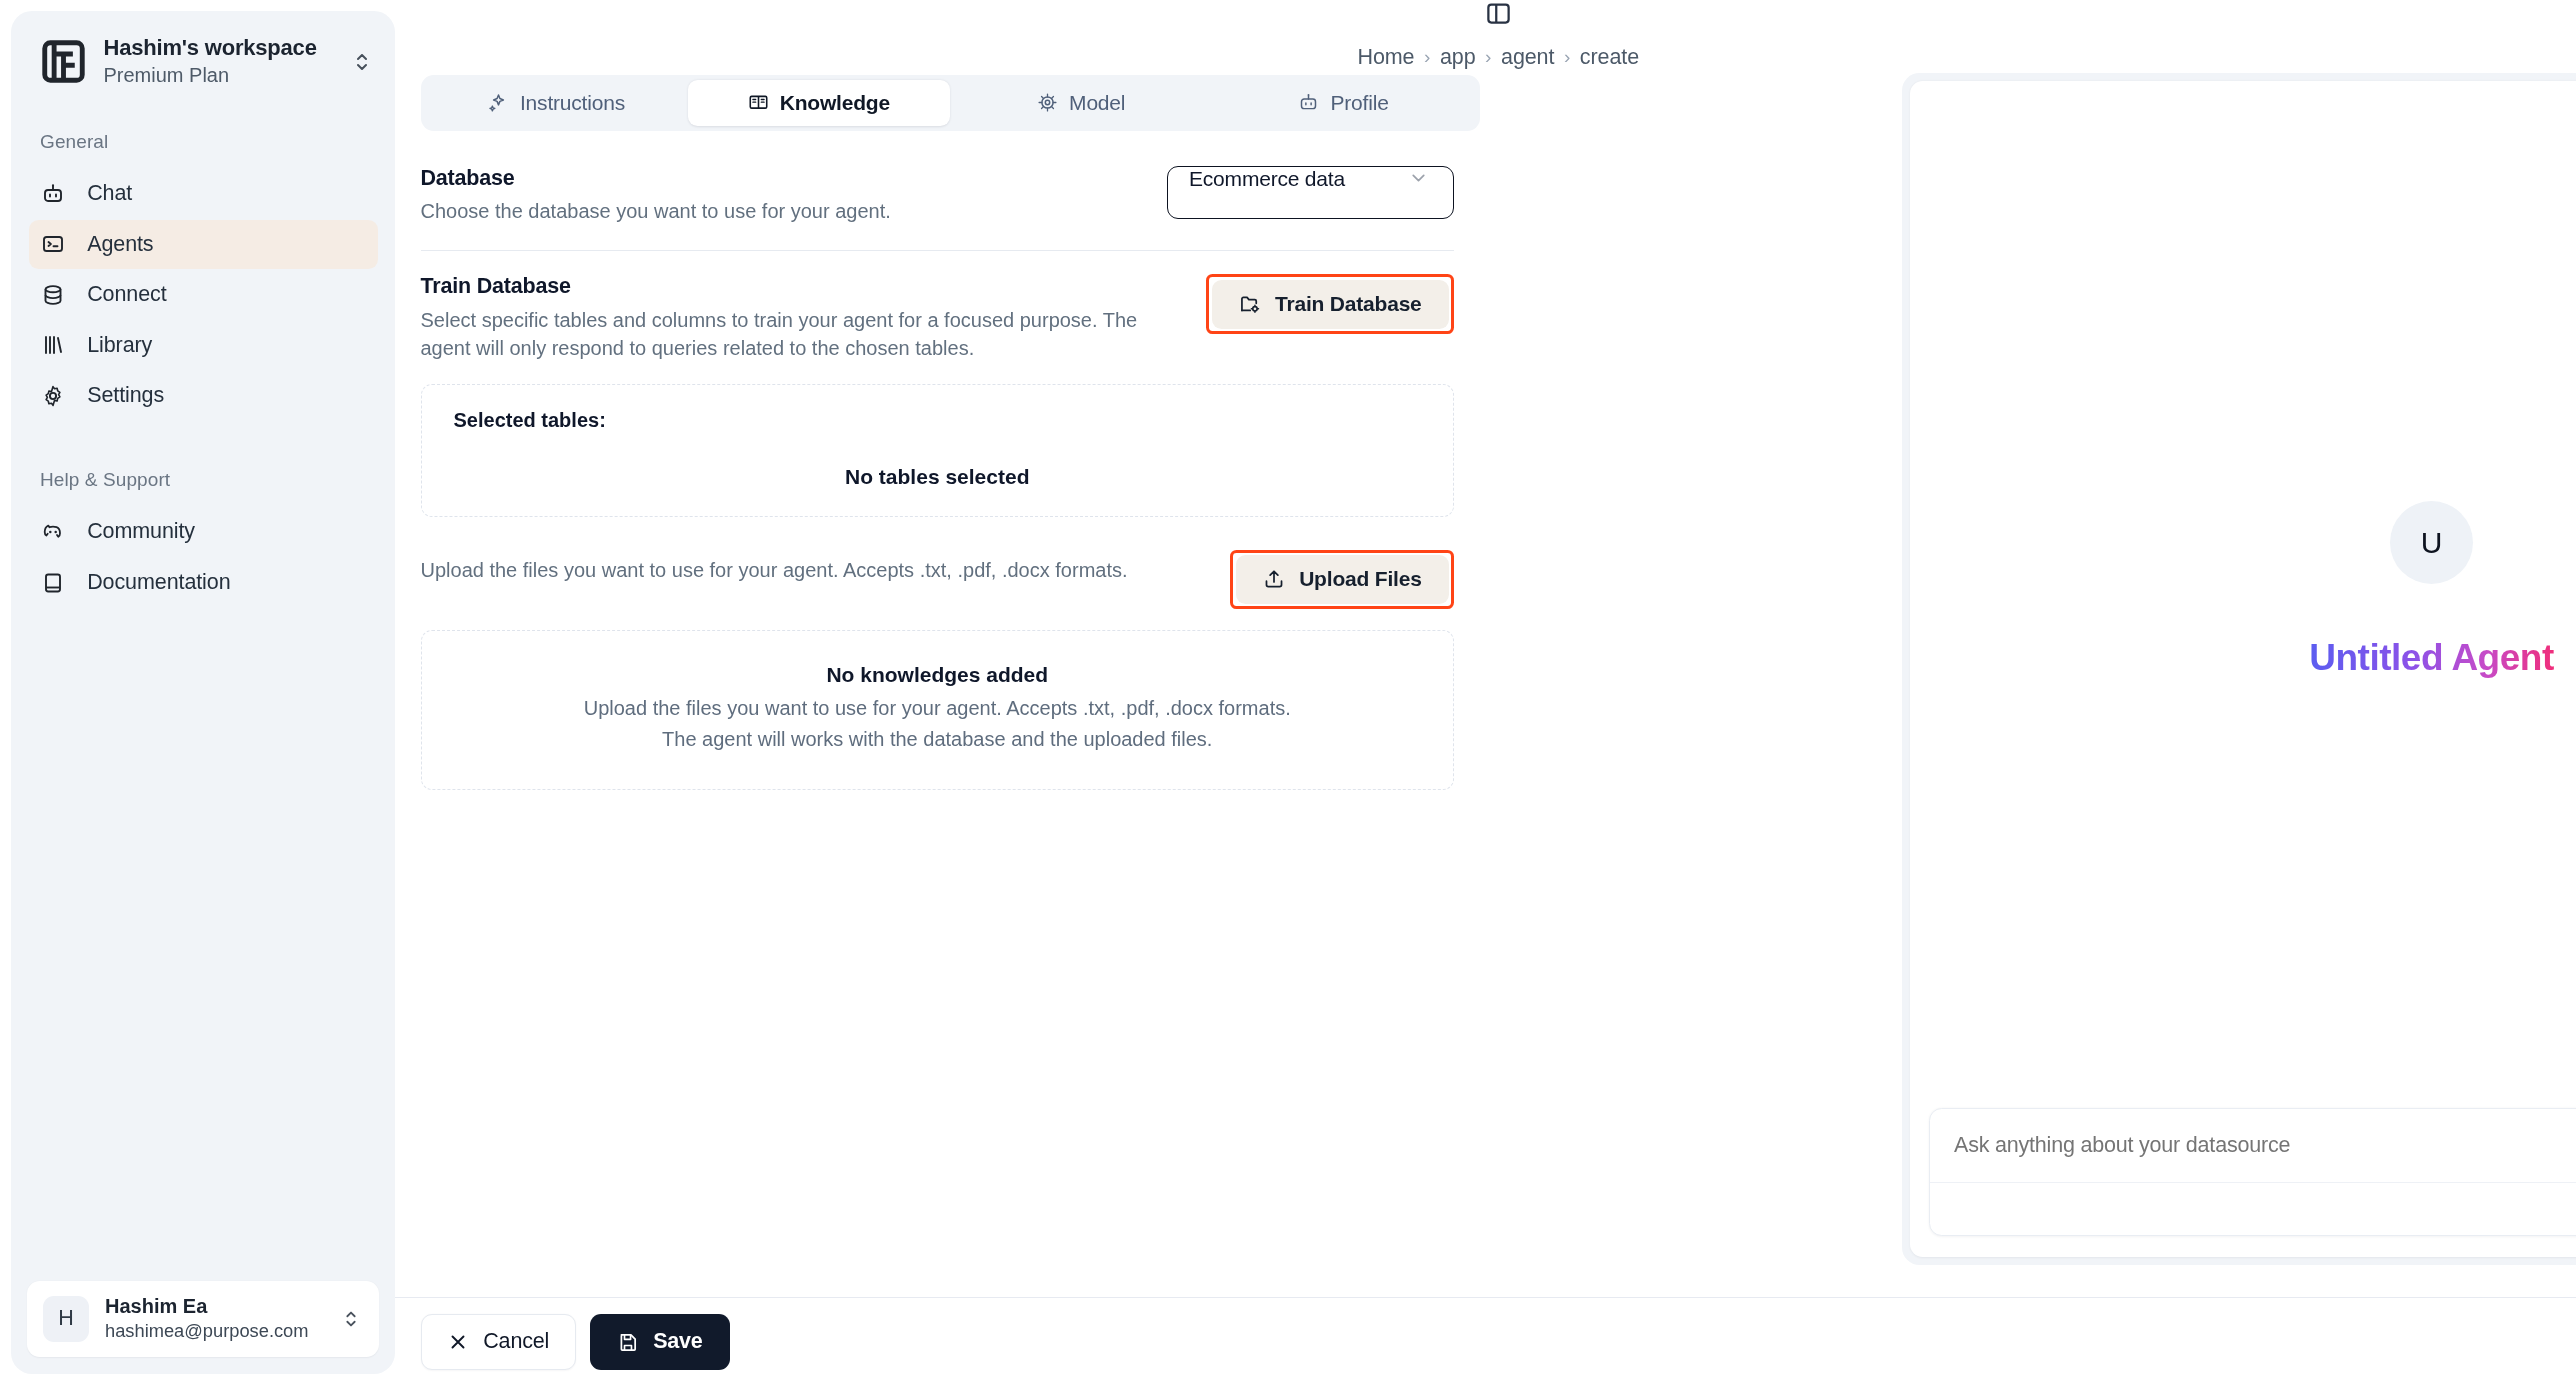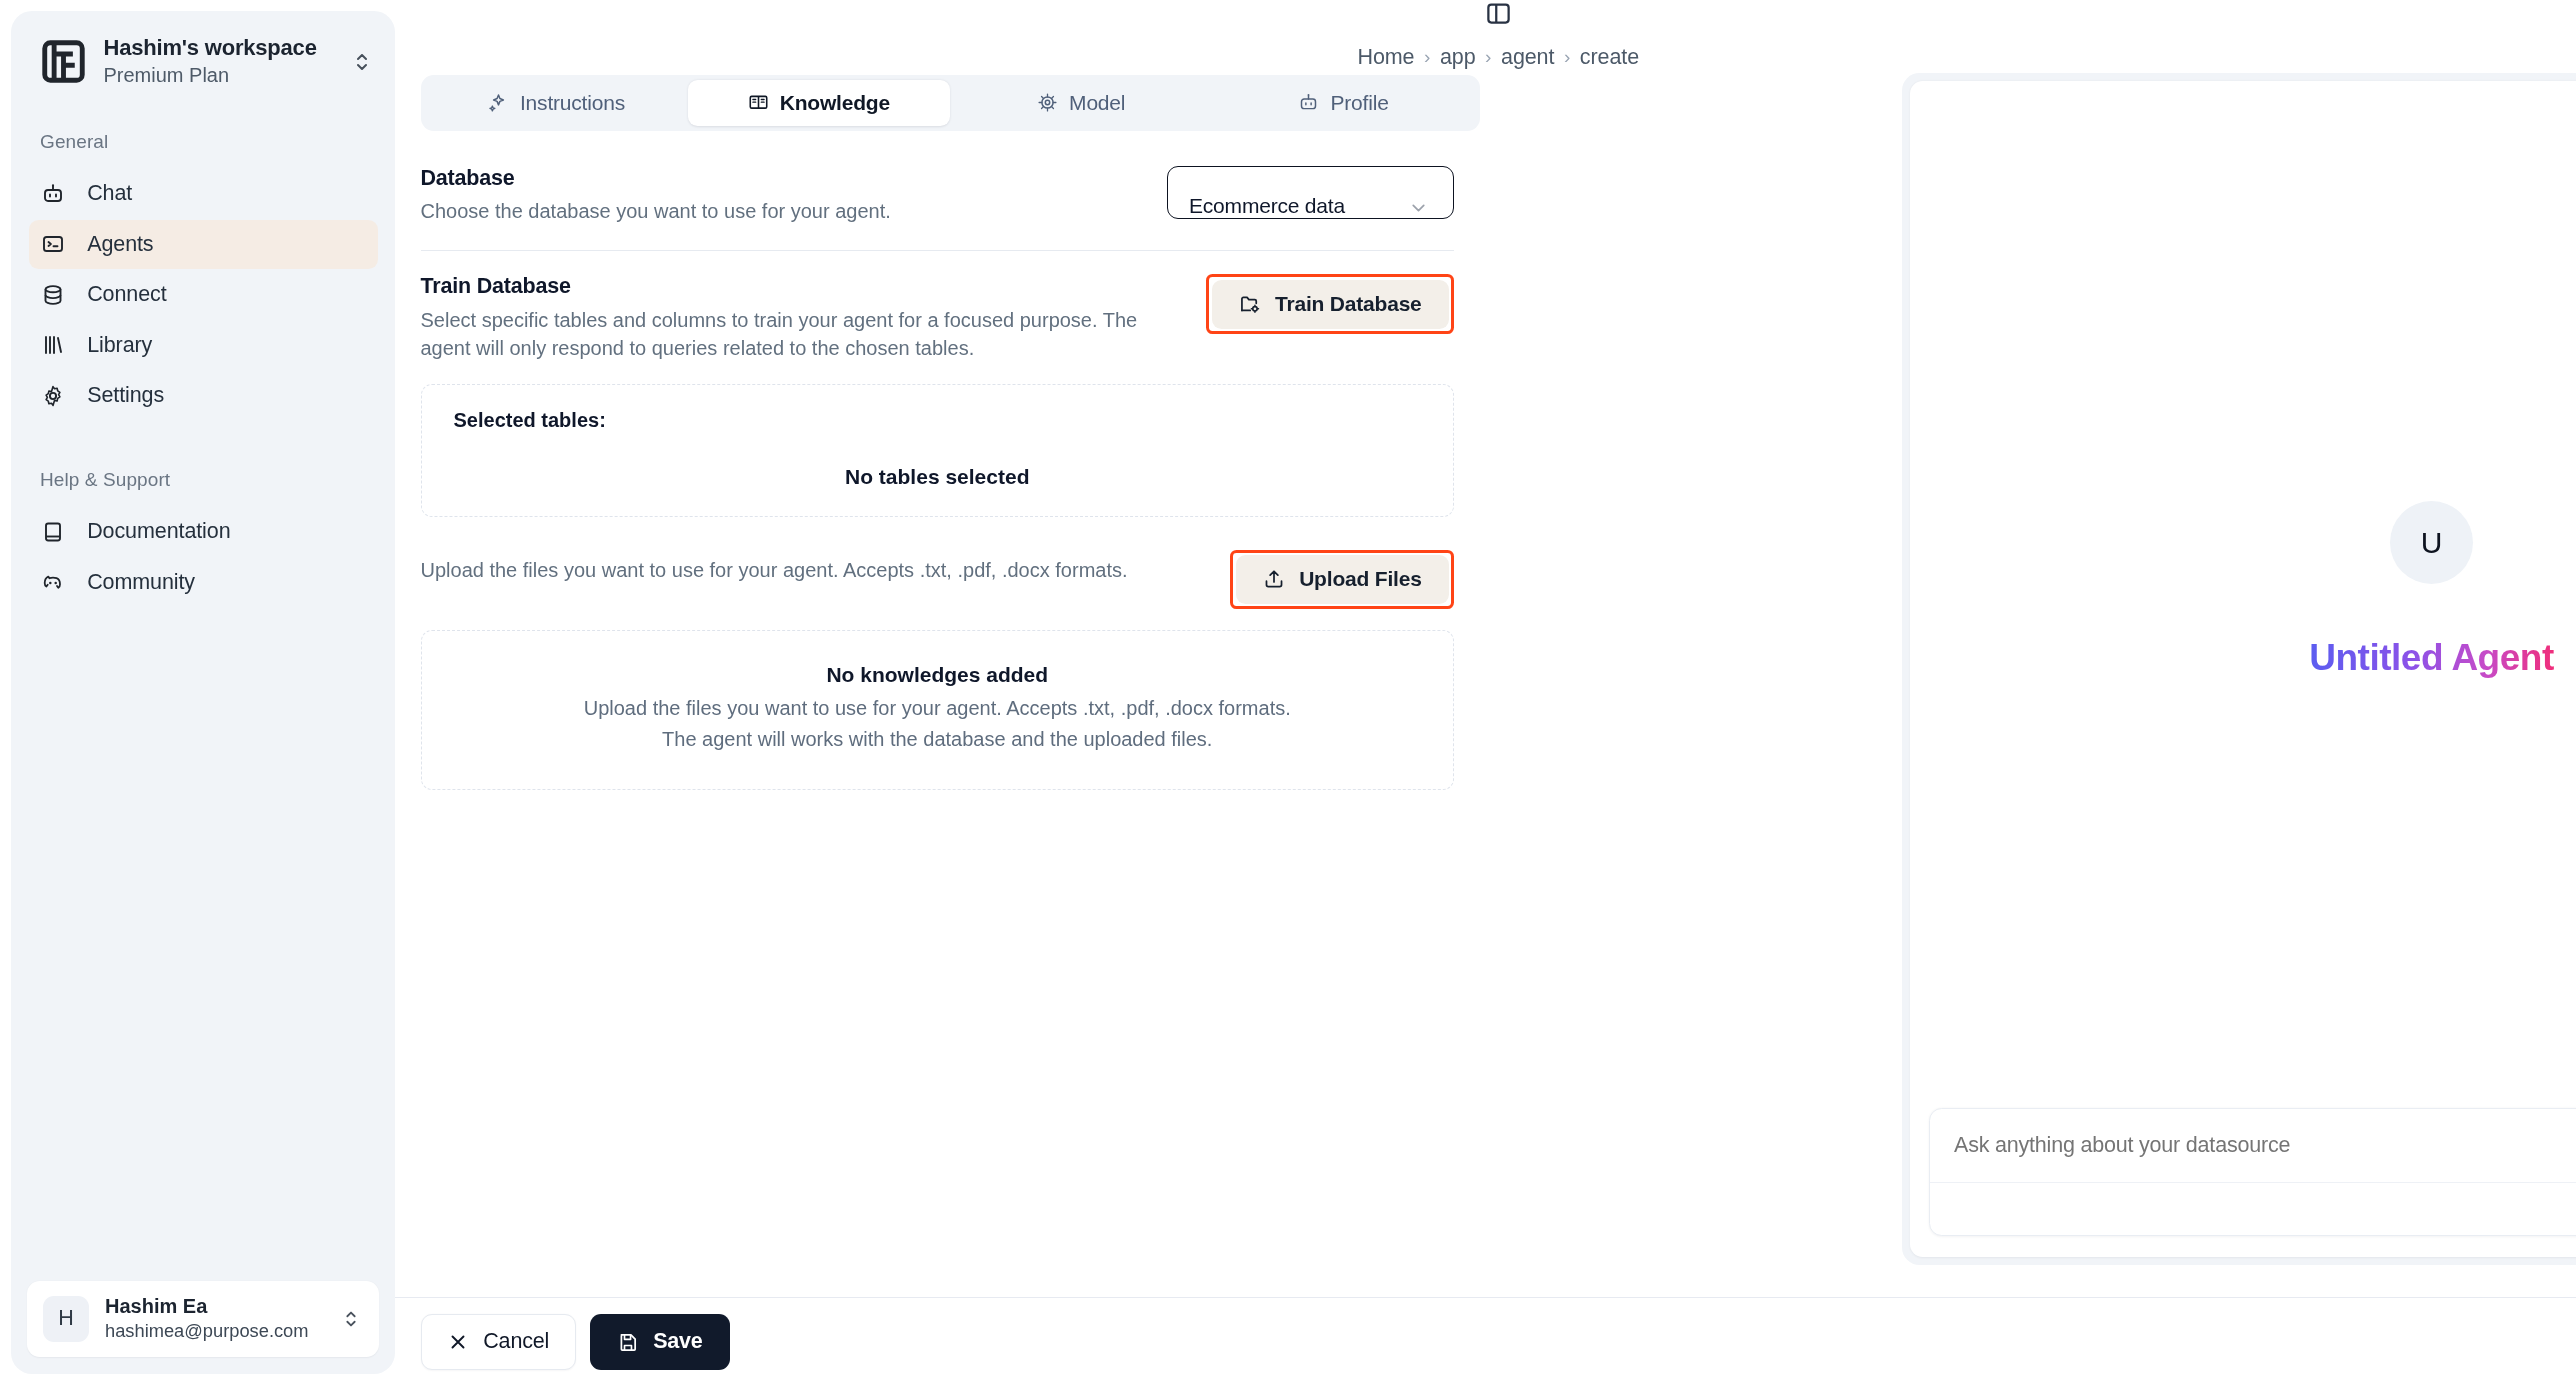--- a/index.html
+++ b/index.html
@@ -113,21 +113,21 @@
   .form { padding: 35px 0 0 25.5px; width: 1059px; }
 
   .row { display: flex; align-items: flex-start; justify-content: space-between; gap: 24px; }
   .row-text { flex: 1 1 auto; max-width: 796px; }
   .sec-title { font-size: 21.5px; font-weight: 700; color: #0f172a; letter-spacing: -0.2px; }
   .sec-desc { font-size: 20px; color: #62707f; line-height: 1.42; margin-top: 6.4px; }
 
   .select {
     width: 287px; height: 53px; flex: 0 0 287px;
     border: 1.6px solid #0d1321; border-radius: 11px; background: #fff;
-    display: flex; align-items: flex-end; justify-content: space-between;
+    display: flex; align-items: flex-start; justify-content: space-between;
     padding: 0 24px 0 21px; cursor: pointer;
   }
   .select-val { font-size: 21px; color: #0f172a; letter-spacing: -0.2px; }
   .select-chev { width: 21px; height: 21px; opacity: .6; }
 
   .divider { height: 0.8px; background: #e6eaf0; margin: 24px 0 24px 0; }
 
   .hl-box { border: 3.2px solid #ff4416; border-radius: 6.4px; padding: 2.4px; flex: 0 0 auto; }
   .action-btn {
     height: 49px; background: #f3efe9; border-radius: 9.6px;
@@ -313,36 +313,36 @@
         </div>
       </div>
 
       <div class="nav-section help">
         <div class="nav-label">Help &amp; Support</div>
         <div class="nav-list">
 
           <div class="nav-item">
             <span class="ic">
               <svg viewBox="0 0 24 24" width="24" height="24" fill="none">
-                <rect x="5" y="3.5" width="14" height="17" rx="2.2" stroke="#20252c" stroke-width="1.9"></rect>
-                <path d="M5 16.5h14" stroke="#20252c" stroke-width="1.9"></path>
-              </svg>
-            </span>
-            <span class="tx">Documentation</span>
-          </div>
-
-          <div class="nav-item">
-            <span class="ic">
-              <svg viewBox="0 0 24 24" width="24" height="24" fill="none">
                 <path d="M8.4 7.2c2.3-.7 4.9-.7 7.2 0 2 .8 3.4 3 3.4 6 0 1.6-.6 2.9-1.7 3.6l-1.3-1.9M8.4 7.2 7.3 5.6C5 6.6 3.7 9 3.7 12c0 1.6.6 2.9 1.7 3.6l1.3-1.9" stroke="#20252c" stroke-width="1.8" stroke-linecap="round" stroke-linejoin="round"></path>
                 <circle cx="9.3" cy="12" r="1.25" fill="#20252c"></circle>
                 <circle cx="14.7" cy="12" r="1.25" fill="#20252c"></circle>
               </svg>
             </span>
             <span class="tx">Community</span>
+          </div>
+
+          <div class="nav-item">
+            <span class="ic">
+              <svg viewBox="0 0 24 24" width="24" height="24" fill="none">
+                <rect x="5" y="3.5" width="14" height="17" rx="2.2" stroke="#20252c" stroke-width="1.9"></rect>
+                <path d="M5 16.5h14" stroke="#20252c" stroke-width="1.9"></path>
+              </svg>
+            </span>
+            <span class="tx">Documentation</span>
           </div>
 
         </div>
       </div>
 
       <div class="sidebar-spacer"></div>
 
       <div class="user-card">
         <span class="avatar-sq">H</span>
         <div class="user-meta">

